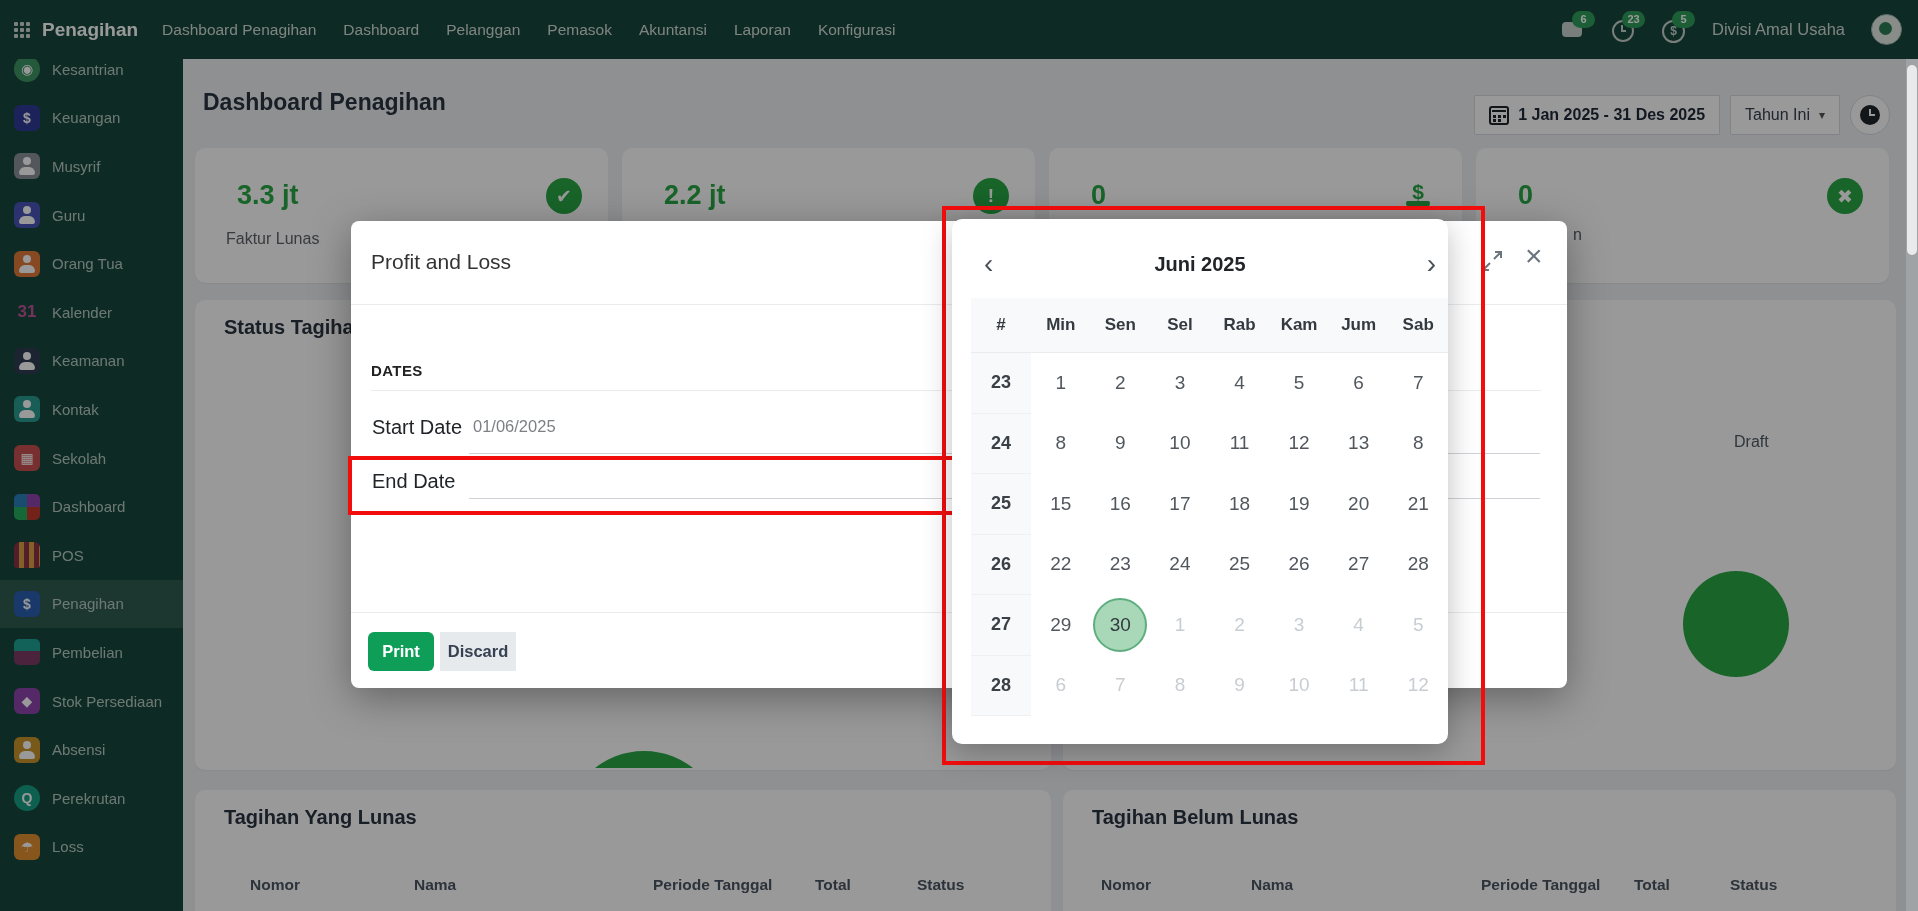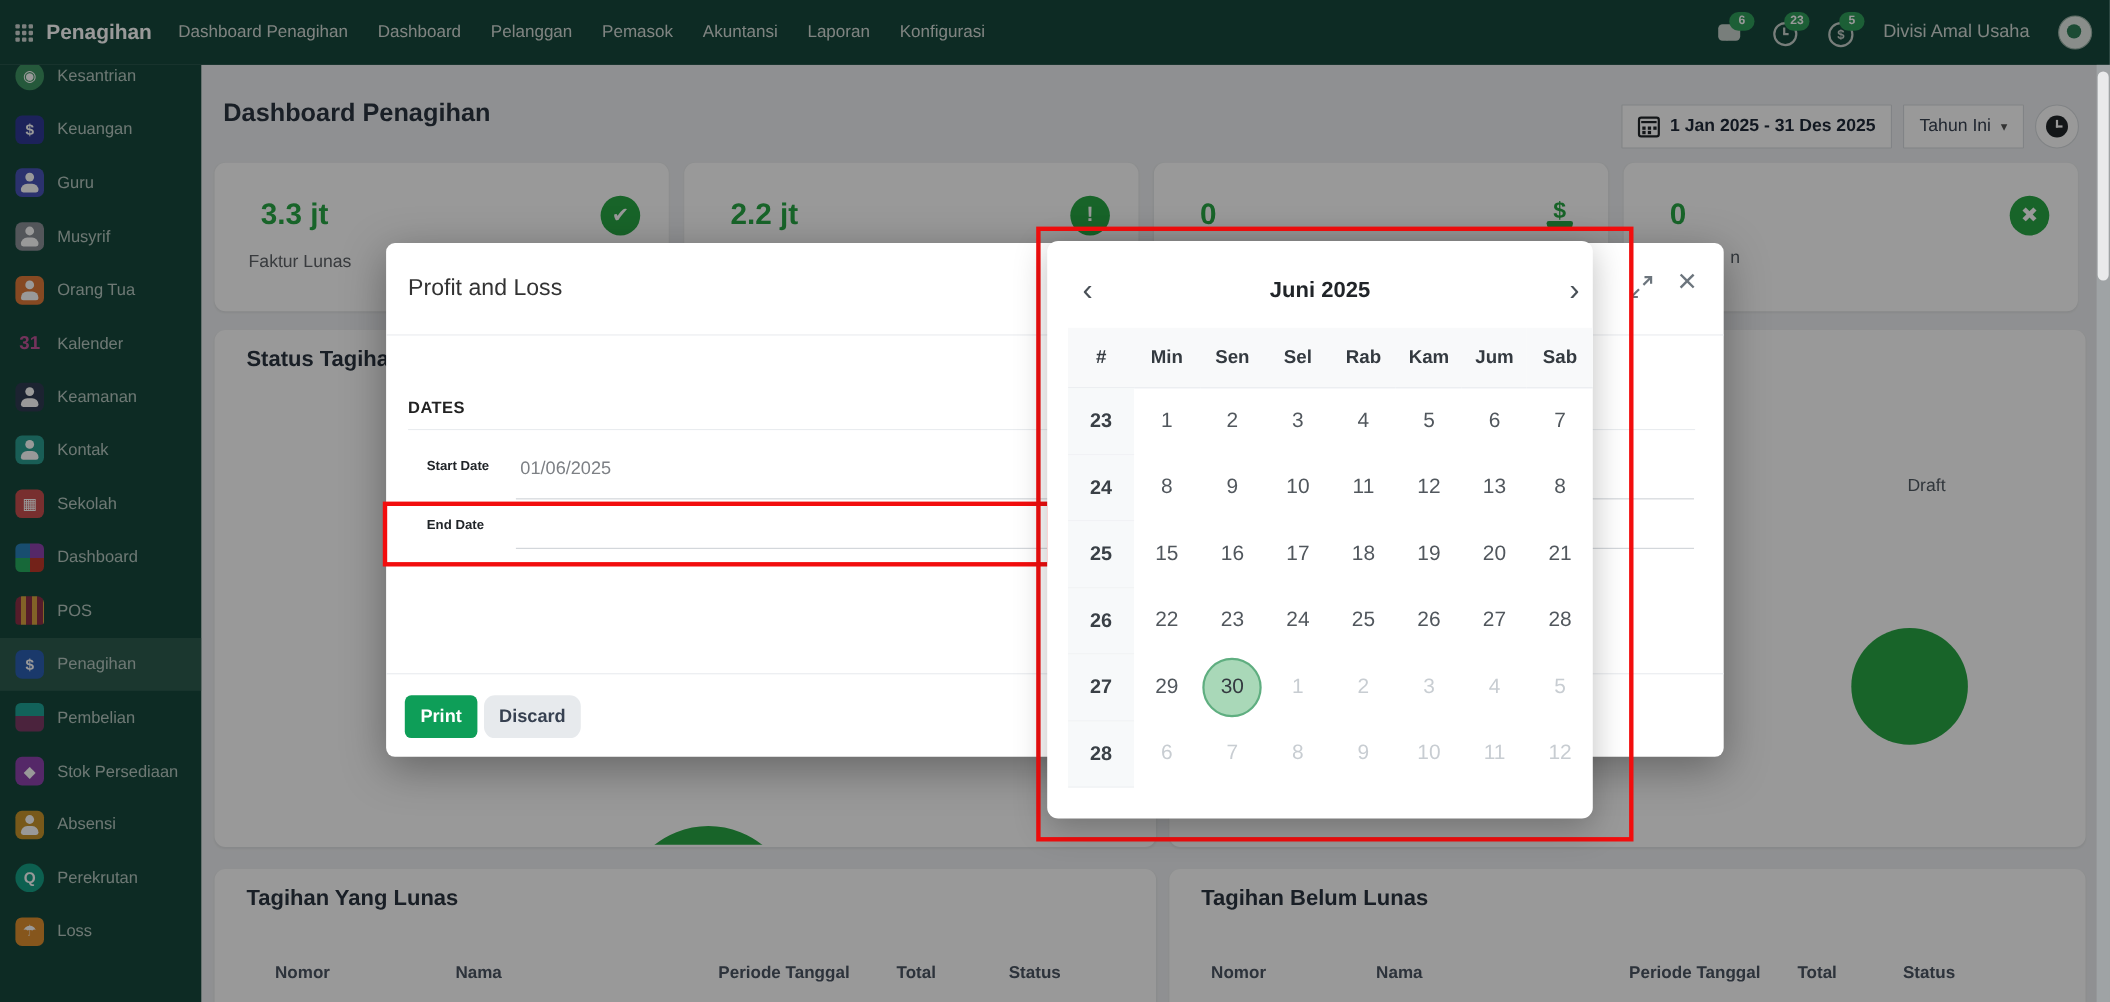--- a/index.html
+++ b/index.html
@@ -91,29 +91,29 @@
   .overlay{position:absolute;inset:0;background:rgba(0,0,0,0.40);z-index:50;}
   
   .modal{position:absolute;left:351px;top:221px;width:1216px;height:467px;background:#fff;border-radius:8px;
     box-shadow:0 10px 40px rgba(0,0,0,.35);z-index:60;}
   .modal-title{position:absolute;left:20px;top:29px;font-size:21px;color:#333;}
   .modal-hdr-line{position:absolute;left:0;top:83px;width:100%;height:1px;background:#e9ecef;}
   .mi-expand{position:absolute;left:1130px;top:29px;width:22px;height:22px;cursor:pointer;}
   .mi-close{position:absolute;left:1174px;top:20px;font-size:30px;color:#6c757d;cursor:pointer;line-height:30px;}
   .sec-label{position:absolute;left:20px;top:141px;font-size:15px;font-weight:bold;color:#222;letter-spacing:.4px;}
   .sec-line{position:absolute;left:20px;right:26px;top:169px;height:1px;background:#e9ecef;}
-  .f-label{position:absolute;left:21px;font-size:12px;font-weight:bold;color:#212529;margin-left:16px;}
+  .f-label{position:absolute;left:21px;font-size:20px;font-weight:normal;color:#212529;}
   .f-value{position:absolute;left:122px;font-size:16.5px;color:#7d8085;}
   .f-line{position:absolute;left:118px;right:27px;height:1px;background:#cfd3d7;}
   .end-highlight{position:absolute;left:-3px;top:235px;width:600px;height:51px;border:4px solid #f20d0d;pointer-events:none;}
   .modal-ftr-line{position:absolute;left:0;top:391px;width:100%;height:1px;background:#e9ecef;}
   .btn-print{position:absolute;left:17px;top:411px;width:66px;height:39px;background:#0e9e58;color:#fff;
     font-size:16.5px;font-weight:bold;border:none;border-radius:6px;cursor:pointer;}
-  .btn-discard{position:absolute;left:89px;top:411px;width:88px;height:39px;background:#e7eaed;color:#374151;
-    font-size:16.5px;font-weight:bold;border:none;border-radius:10px;cursor:pointer;}
+  .btn-discard{position:absolute;left:89px;top:411px;width:76px;height:39px;background:#e7eaed;color:#374151;
+    font-size:16.5px;font-weight:bold;border:none;border-radius:0;cursor:pointer;}
   
   .cal-redbox{position:absolute;left:942px;top:206px;width:535px;height:551px;border:4px solid #f20d0d;z-index:70;pointer-events:none;}
   .cal-panel{position:absolute;left:952px;top:219px;width:496px;height:525px;background:#fff;border-radius:10px;
     box-shadow:0 8px 30px rgba(0,0,0,.25);z-index:71;}
   .cal-head{position:absolute;left:0;top:18px;width:100%;height:54px;display:flex;align-items:center;}
   .cal-prev{position:absolute;left:32px;font-size:28px;color:#495057;cursor:pointer;}
   .cal-next{position:absolute;right:12px;font-size:28px;color:#495057;cursor:pointer;}
   .cal-month{width:100%;text-align:center;font-size:20px;font-weight:bold;color:#212529;}
   .cal-grid{position:absolute;left:19px;top:79px;width:477px;}
   .cal-row{display:grid;grid-template-columns:60px repeat(7,1fr);}
@@ -176,26 +176,26 @@
   <div class="side-list" id="side-list">
       <div class="side-item">
         <div class="si glyph round" style="background: rgb(63, 148, 99);">◉</div>
         <span class="lbl">Kesantrian</span>
       </div>
       <div class="side-item">
         <div class="si glyph" style="background: rgb(48, 58, 150);">$</div>
         <span class="lbl">Keuangan</span>
       </div>
       <div class="side-item">
+        <div class="si person" style="background: rgb(138, 143, 150);"></div>
+        <span class="lbl">Musyrif</span>
+      </div>
+      <div class="side-item">
         <div class="si person" style="background: rgb(72, 84, 184);"></div>
         <span class="lbl">Guru</span>
-      </div>
-      <div class="side-item">
-        <div class="si person" style="background: rgb(138, 143, 150);"></div>
-        <span class="lbl">Musyrif</span>
       </div>
       <div class="side-item">
         <div class="si person" style="background: rgb(224, 123, 57);"></div>
         <span class="lbl">Orang Tua</span>
       </div>
       <div class="side-item">
         <div class="si cal31">31</div>
         <span class="lbl">Kalender</span>
       </div>
       <div class="side-item">

